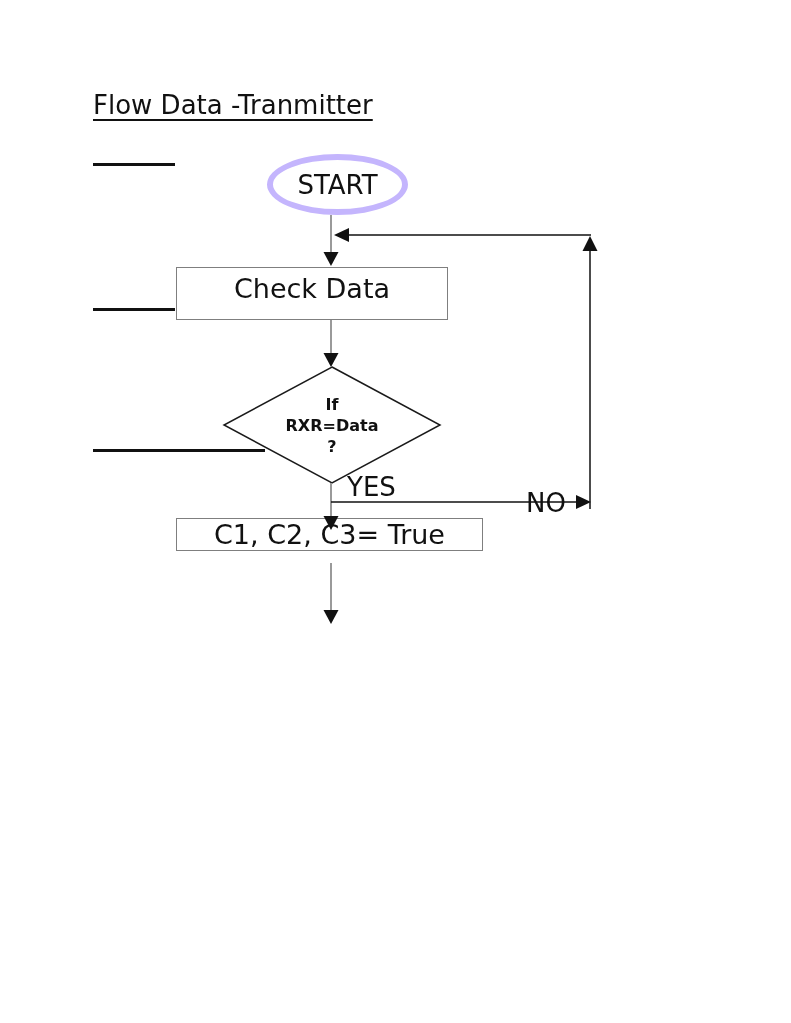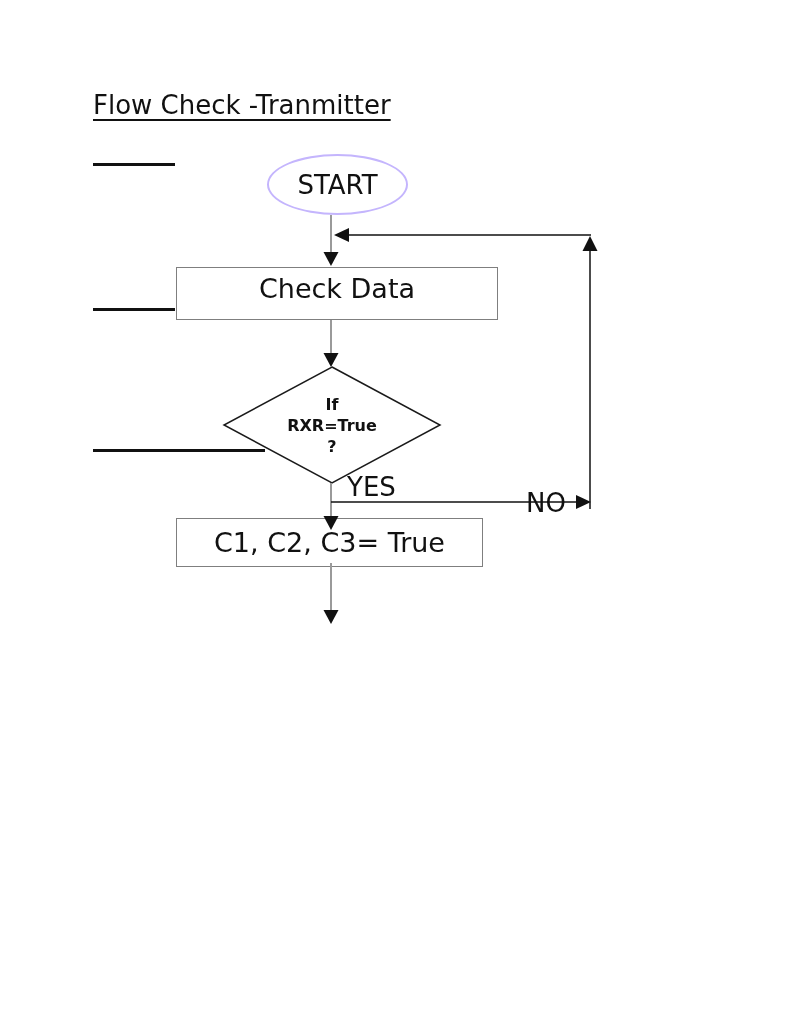--- a/index.html
+++ b/index.html
@@ -40,31 +40,31 @@
   .node {
     position: absolute;
     display: flex;
     align-items: center;
     justify-content: center;
     background: #ffffff;
     box-sizing: border-box;
     white-space: nowrap;
   }
   .terminator {
-    border: 2px solid #c4b5fd;
+    border: 6px solid #c4b5fd;
     border-radius: 50%;
     font-size: 26px;
   }
   .process {
     border: 1px solid #7f7f7f;
     font-size: 27px;
   }
   .node-start { left: 267px; top: 154px; width: 141px; height: 61px; }
-  .node-check { left: 176px; top: 267px; width: 322px; height: 53px; padding-bottom: 10px; }
-  .node-set   { left: 176px; top: 518px; width: 307px; height: 49px; }
+  .node-check { left: 176px; top: 267px; width: 272px; height: 53px; padding-bottom: 10px; }
+  .node-set   { left: 176px; top: 518px; width: 307px; height: 33px; }
   .node-stop  { left: 257px; top: 625px; width: 150px; height: 58px; }
 
   .decision-label {
     position: absolute;
     left: 224px;
     top: 367px;
     width: 216px;
     height: 116px;
     display: flex;
     flex-direction: column;
@@ -94,42 +94,42 @@
   .line-grey  { stroke: #9a9a9a; stroke-width: 2; }
   .line-black { stroke: #111111; stroke-width: 1.5; }
   .arrowhead  { fill: #111111; stroke: none; }
   .diamond    { fill: none; stroke: #1a1a1a; stroke-width: 1.5; }
 </style>
 </head>
 <body>
 
 <div class="canvas">
 
-  <div class="title">Flow Check -Tranmitter</div>
+  <div class="title">Flow Data -Tranmitter</div>
 
   <div class="blank-line blank-1"></div>
   <div class="blank-line blank-2"></div>
   <div class="blank-line blank-3"></div>
 
   <div class="node terminator node-start">
     <span>START</span>
   </div>
 
   <div class="node process node-check">
     <span>Check Data</span>
   </div>
 
   <div class="node process node-set">
     <span>C1, C2, C3= True</span>
   </div>
 
 
   <div class="decision-label">
     <span>If</span>
-    <span>RXR=True</span>
+    <span>RXR=Data</span>
     <span>?</span>
   </div>
 
   <div class="edge-label edge-yes">YES</div>
   <div class="edge-label edge-no">NO</div>
 
   <svg class="connector-layer" viewBox="0 0 791 1023">
 
     <line class="line-grey" x1="331" y1="215" x2="331" y2="254"></line>
     <polygon class="arrowhead" points="323.5,252 338.5,252 331,266"></polygon>

